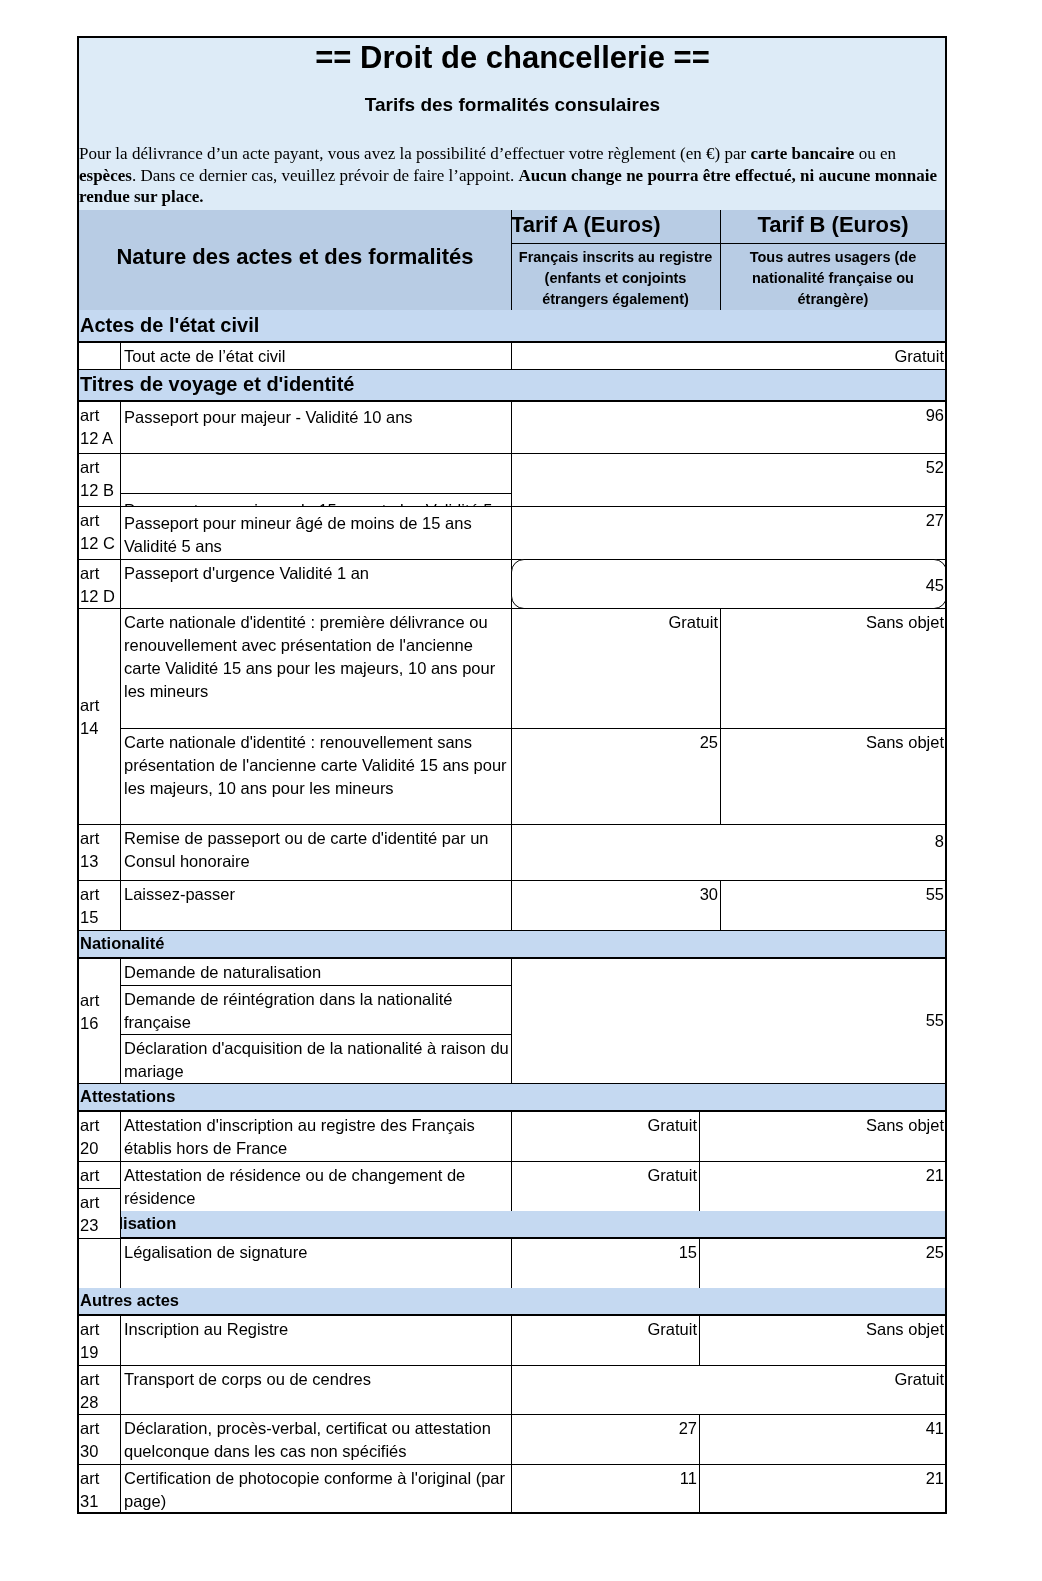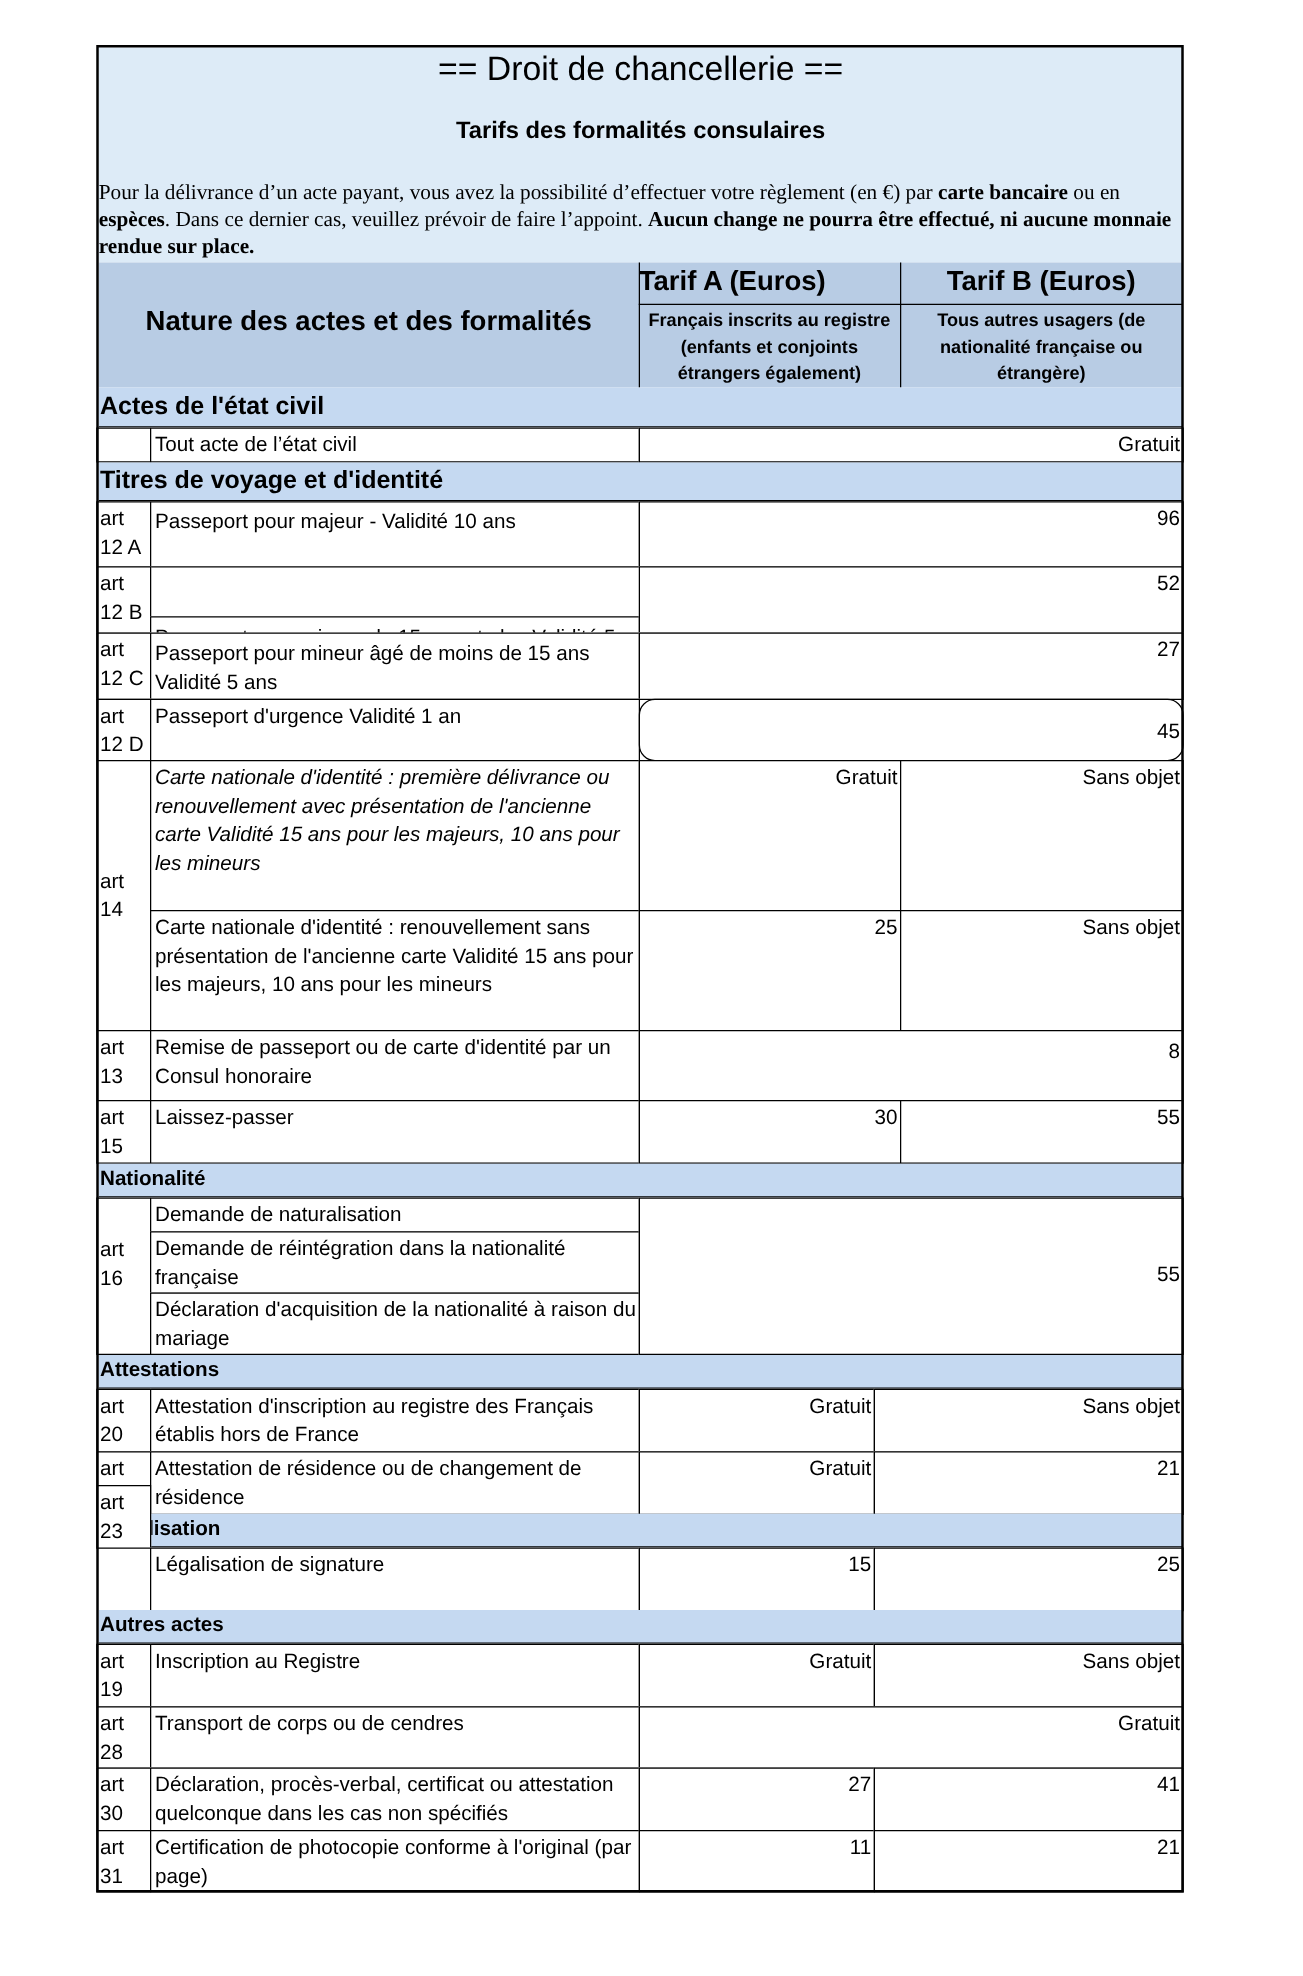--- a/index.html
+++ b/index.html
@@ -2,21 +2,21 @@
 <html><head>
 <meta charset="utf-8">
 <style>
   html, body { margin: 0; padding: 0; background: #ffffff; }
   body { width: 1042px; height: 1581px; position: relative; overflow: hidden;
          font-family: "Liberation Sans", sans-serif; color: #000; }
   .frame { position: absolute; left: 77px; top: 36px; width: 870px; height: 1478px;
            border: 2px solid #000; box-sizing: border-box; }
   .abs { position: absolute; box-sizing: border-box; }
   .hdr-top { left: 79px; top: 38px; width: 867px; height: 172px; background: #ddebf7; }
-  .title { left: 79px; top: 40px; width: 867px; text-align: center; font-size: 27px; font-weight: normal; }
+  .title { left: 79px; top: 40px; width: 867px; text-align: center; font-size: 31px; font-weight: bold; }
   .subtitle { left: 79px; top: 94px; width: 867px; text-align: center; font-size: 19px; font-weight: bold; }
   .notice { left: 79px; top: 143px; width: 870px; font-family: "Liberation Serif", serif; font-size: 17px; line-height: 21.5px; }
   .notice b { font-weight: bold; }
   .colhdr { background: #b8cce4; }
   .sec { background: #c5d9f1; font-weight: bold; border-bottom: 1px solid #000; }
   .cell { border: 1px solid #000; background: #fff; font-size: 16.5px; line-height: 23px; padding: 2px 2px 0 2px; overflow: hidden; }
   .center { text-align: right; }
   .desc { padding-left: 3px; }
 </style>
 </head>
@@ -54,21 +54,21 @@
 
 <div class="abs cell" style="left:77px;top:506px;width:44px;height:54px;">art 12 C</div>
 <div class="abs cell desc" style="left:120px;top:506px;width:392px;height:54px;padding-top:5px;">Passeport pour mineur âgé de moins de 15 ans Validité 5 ans</div>
 <div class="abs cell center" style="left:511px;top:506px;width:436px;height:54px;">27</div>
 
 <div class="abs cell" style="left:77px;top:559px;width:44px;height:50px;">art 12 D</div>
 <div class="abs cell desc" style="left:120px;top:559px;width:392px;height:50px;">Passeport d'urgence Validité 1 an</div>
 <div class="abs cell center" style="left:511px;top:559px;width:436px;height:50px;padding-top:14px;border-radius:13px;">45</div>
 
 <div class="abs cell" style="left:77px;top:608px;width:44px;height:217px;padding-top:85px;">art 14</div>
-<div class="abs cell desc" style="left:120px;top:608px;width:392px;height:139px;font-style:italic;">Carte nationale d'identité : première délivrance ou renouvellement avec présentation de l'ancienne carte Validité 15 ans pour les majeurs, 10 ans pour les mineurs</div>
+<div class="abs cell desc" style="left:120px;top:608px;width:392px;height:139px;">Carte nationale d'identité : première délivrance ou renouvellement avec présentation de l'ancienne carte Validité 15 ans pour les majeurs, 10 ans pour les mineurs</div>
 <div class="abs cell center" style="left:511px;top:608px;width:210px;height:121px;">Gratuit</div>
 <div class="abs cell center" style="left:720px;top:608px;width:227px;height:121px;">Sans objet</div>
 <div class="abs cell desc" style="left:120px;top:728px;width:392px;height:97px;">Carte nationale d'identité : renouvellement sans présentation de l'ancienne carte Validité 15 ans pour les majeurs, 10 ans pour les mineurs</div>
 <div class="abs cell center" style="left:511px;top:728px;width:210px;height:97px;">25</div>
 <div class="abs cell center" style="left:720px;top:728px;width:227px;height:97px;">Sans objet</div>
 
 <div class="abs cell" style="left:77px;top:824px;width:44px;height:57px;">art 13</div>
 <div class="abs cell desc" style="left:120px;top:824px;width:392px;height:57px;">Remise de passeport ou de carte d'identité par un Consul honoraire</div>
 <div class="abs cell center" style="left:511px;top:824px;width:436px;height:57px;padding-top:5px;">8</div>
 

